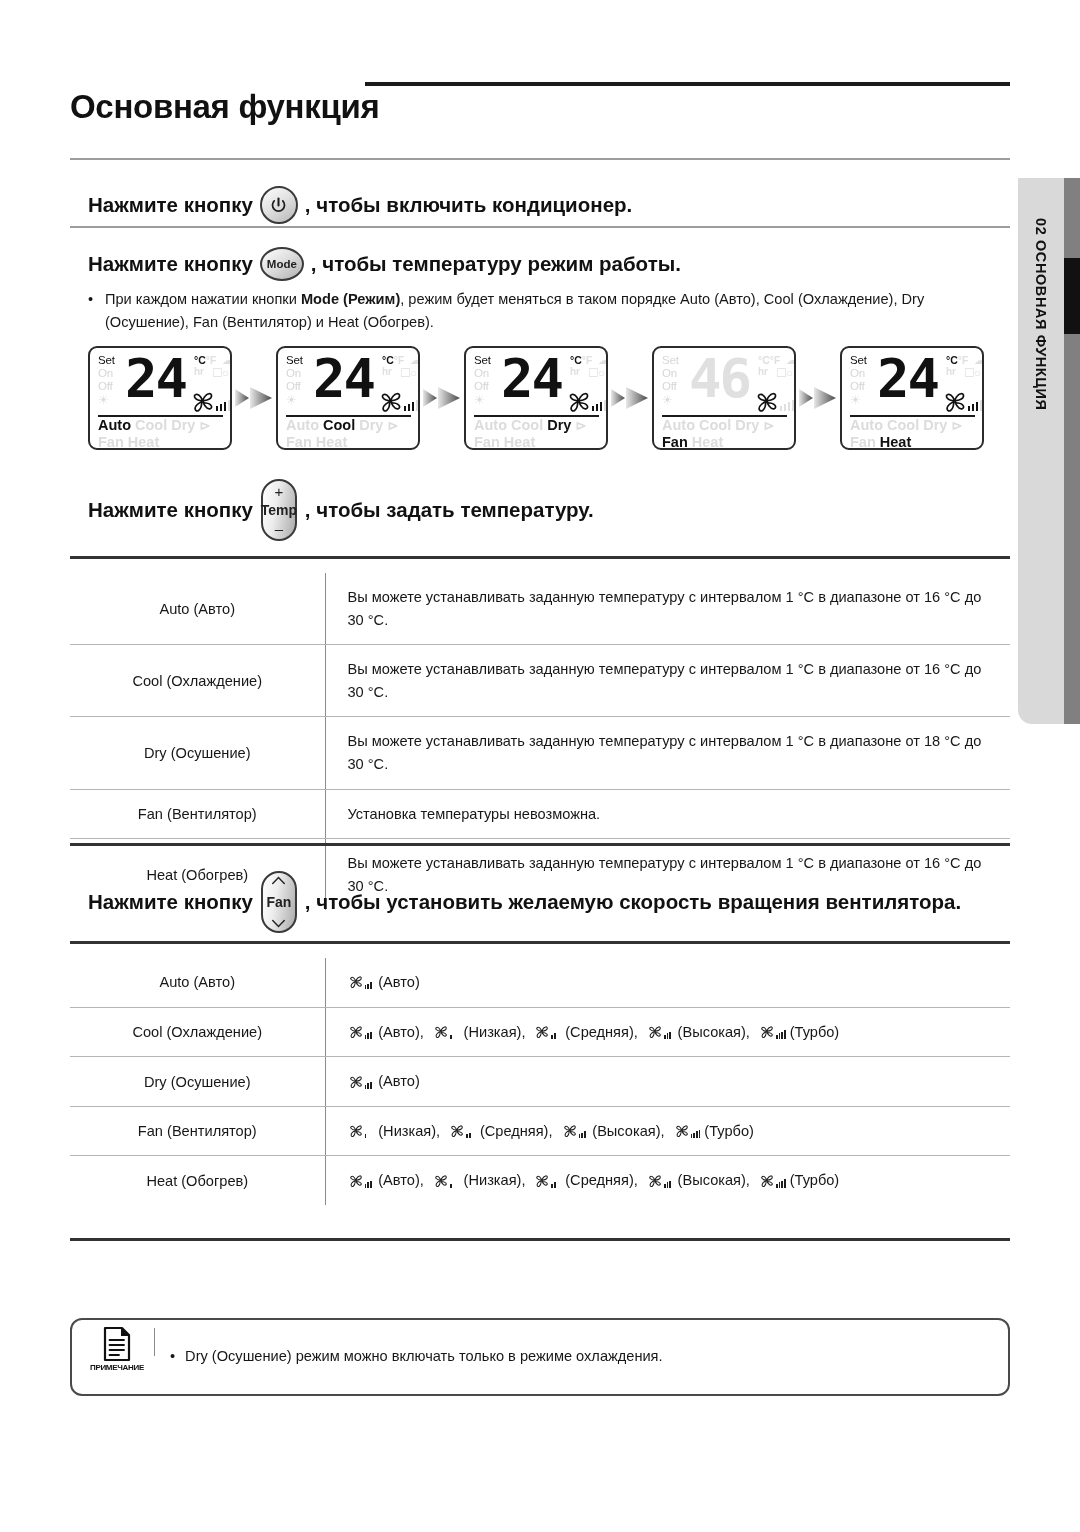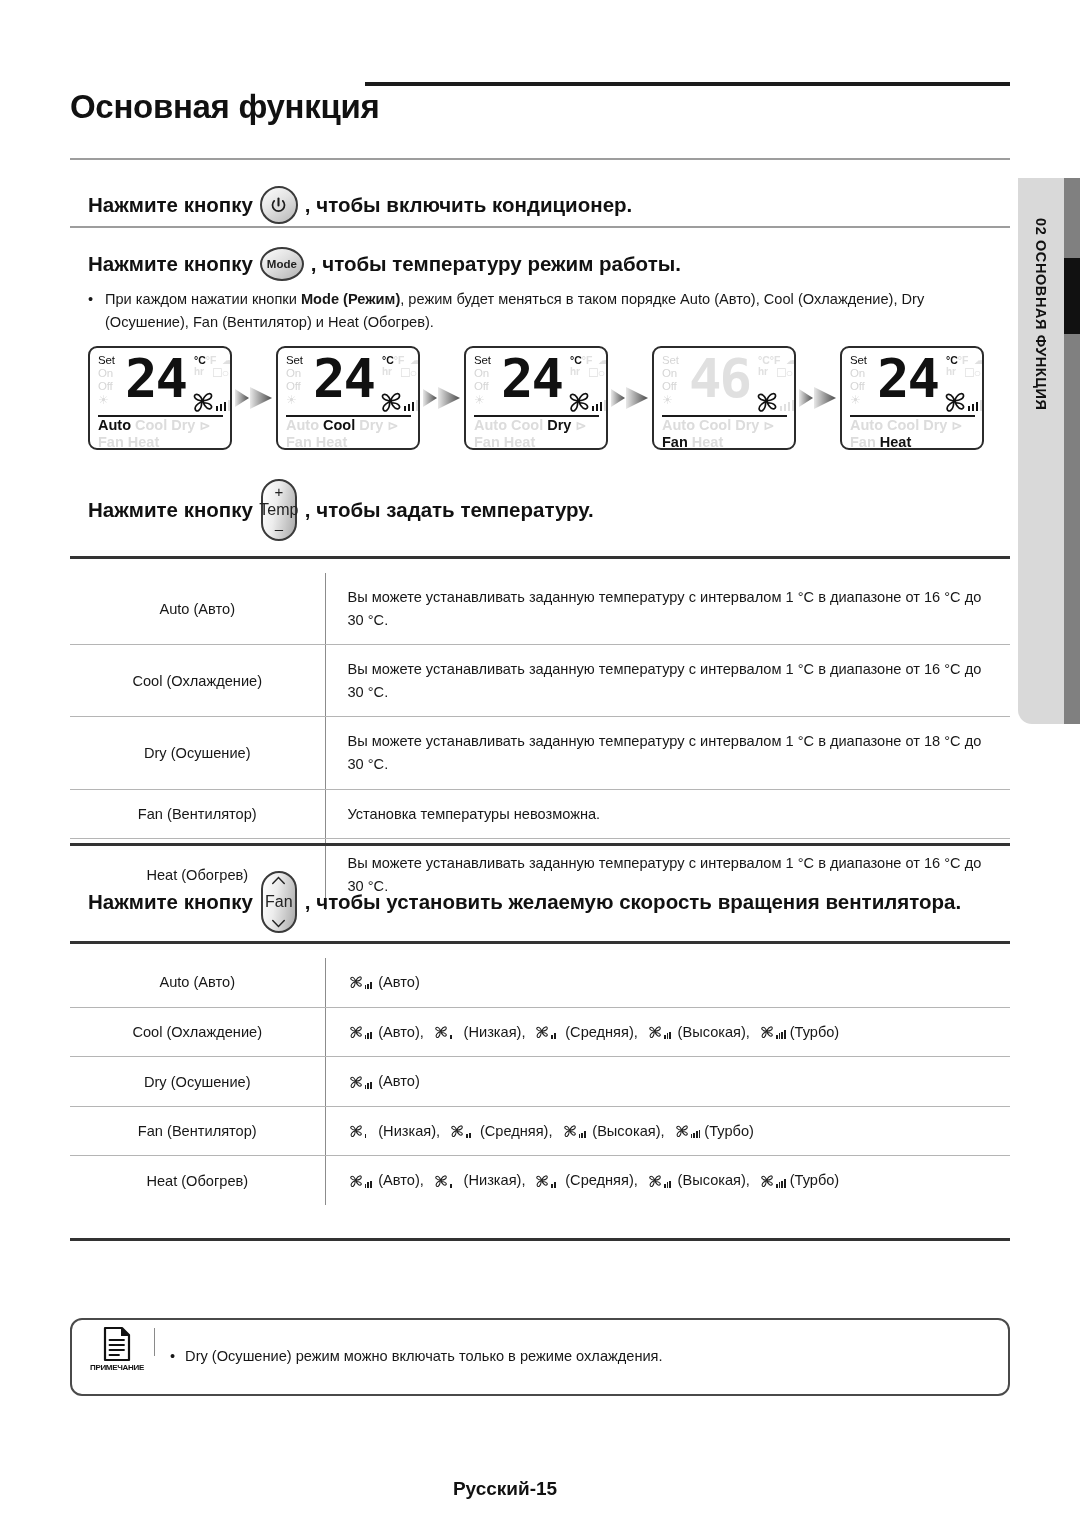--- a/index.html
+++ b/index.html
@@ -81,21 +81,21 @@
     margin:0 7px;
   }
   .btn-pill {
     display:inline-flex; flex-direction:column; align-items:center; justify-content:space-between;
     width:36px; height:62px; border-radius:18px;
     border:2.2px solid #3a3a3a;
     background:linear-gradient(100deg,#ffffff 0%,#ededed 40%,#a9a9a9 100%);
     margin:0 8px; padding:3px 0;
   }
   .btn-pill .sym { font-size:15px; color:#222; line-height:1; font-weight:500; }
-  .btn-pill .mid { font-size:16px; font-weight:normal; color:#222; line-height:1; }
+  .btn-pill .mid { font-size:14px; font-weight:bold; color:#222; line-height:1; }
   .chev { display:block; }
 
   
   .bullet-para {
     position:absolute; left:88px; width:920px;
     font-size:14.6px; line-height:1.55; color:#171717;
   }
   .bullet-para .dot { position:absolute; left:0; top:0; }
   .bullet-para .body { display:block; margin-left:17px; }
   .bullet-para b { font-weight:bold; }
@@ -981,14 +981,13 @@
       </svg>
       <div id="note-label">ПРИМЕЧАНИЕ</div>
     </div>
     <div id="note-divider"></div>
     <div id="note-text">
       <span class="dot">•</span>
       <span>Dry (Осушение) режим можно включать только в режиме охлаждения.</span>
     </div>
   </div>
 
-  <div id="footer">Русский-15</div>
 </div>
 
 </body></html>

